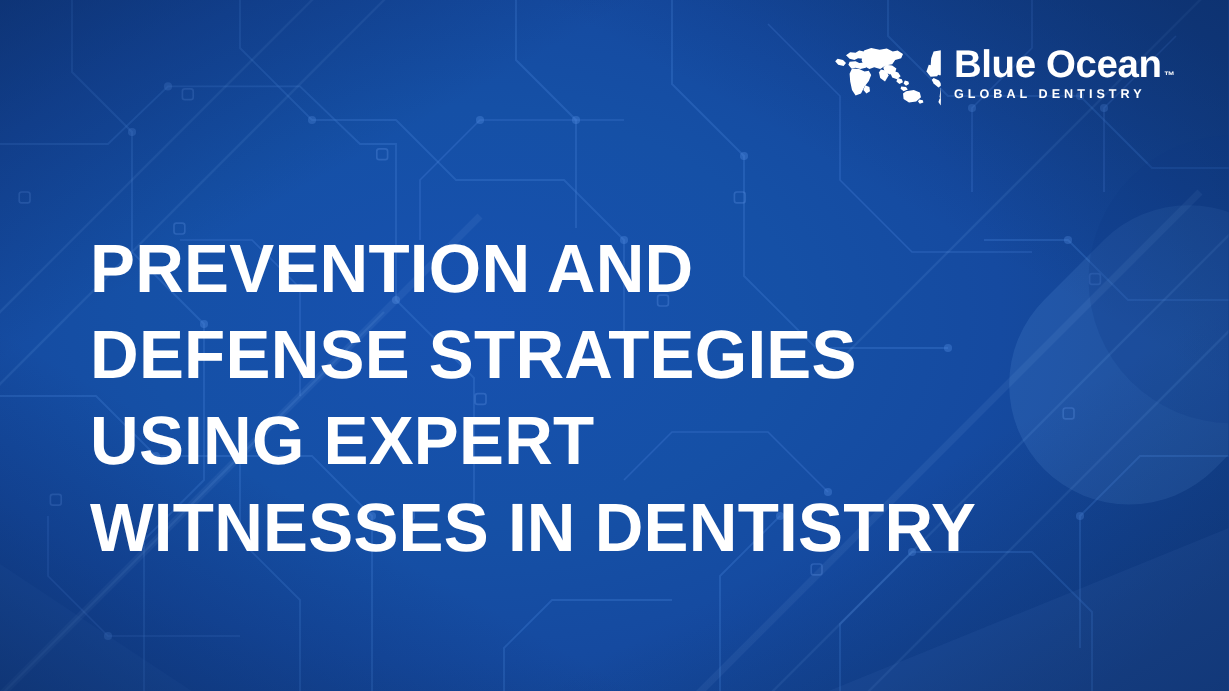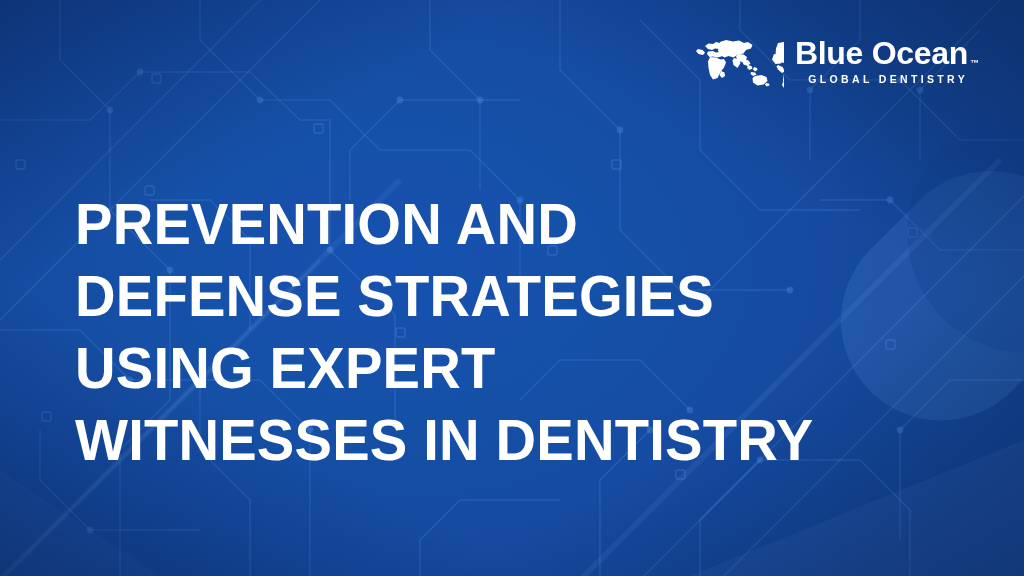--- a/index.html
+++ b/index.html
@@ -43,21 +43,21 @@
     top: 34px;
     right: 56px;
     display: flex;
     align-items: center;
     gap: 11px;
   }
   .logo-map { display: block; width: 96px; height: 54px; }
   .logo-words {
     display: flex;
     flex-direction: column;
-    align-items: flex-end;
+    align-items: flex-start;
     line-height: 1;
   }
   .logo-name {
     position: relative;
     color: #ffffff;
     font-size: 32px;
     font-weight: bold;
     letter-spacing: -0.3px;
     white-space: nowrap;
   }

